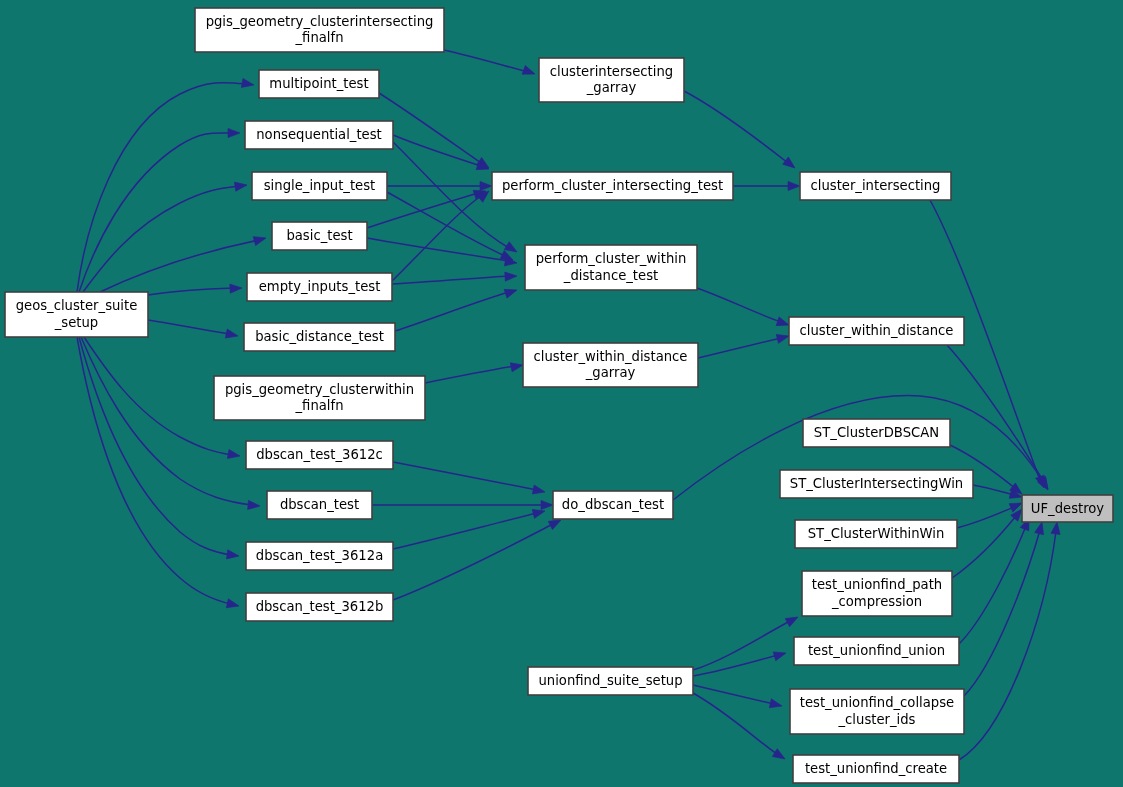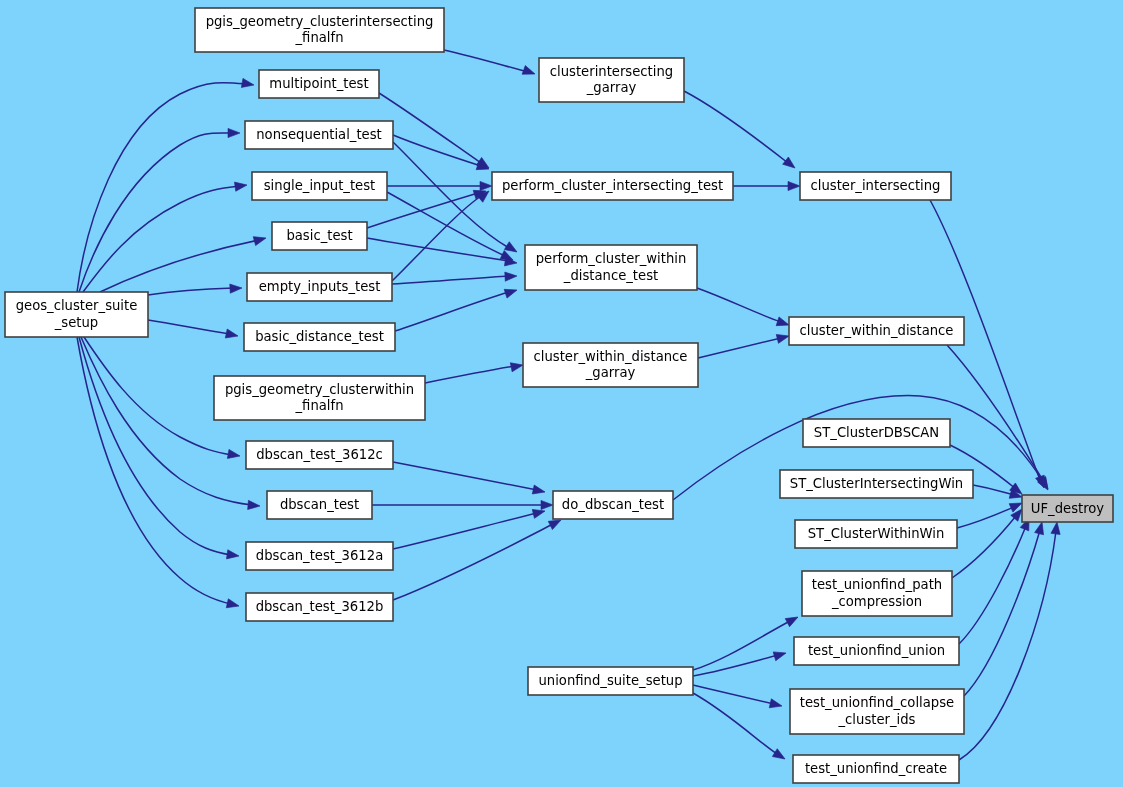--- a/index.html
+++ b/index.html
@@ -8,21 +8,21 @@
     background: #ffffff;
   }
   body {
     font-family: "DejaVu Sans", sans-serif;
   }
   #graph-root {
     position: relative;
     width: 1123px;
     height: 787px;
     overflow: hidden;
-    background: #7dd3fc;
+    background: #0f766e;
   }
   #graph-svg {
     position: absolute;
     top: 0;
     left: 0;
     width: 1123px;
     height: 787px;
   }
   .node-box {
     fill: #ffffff;

